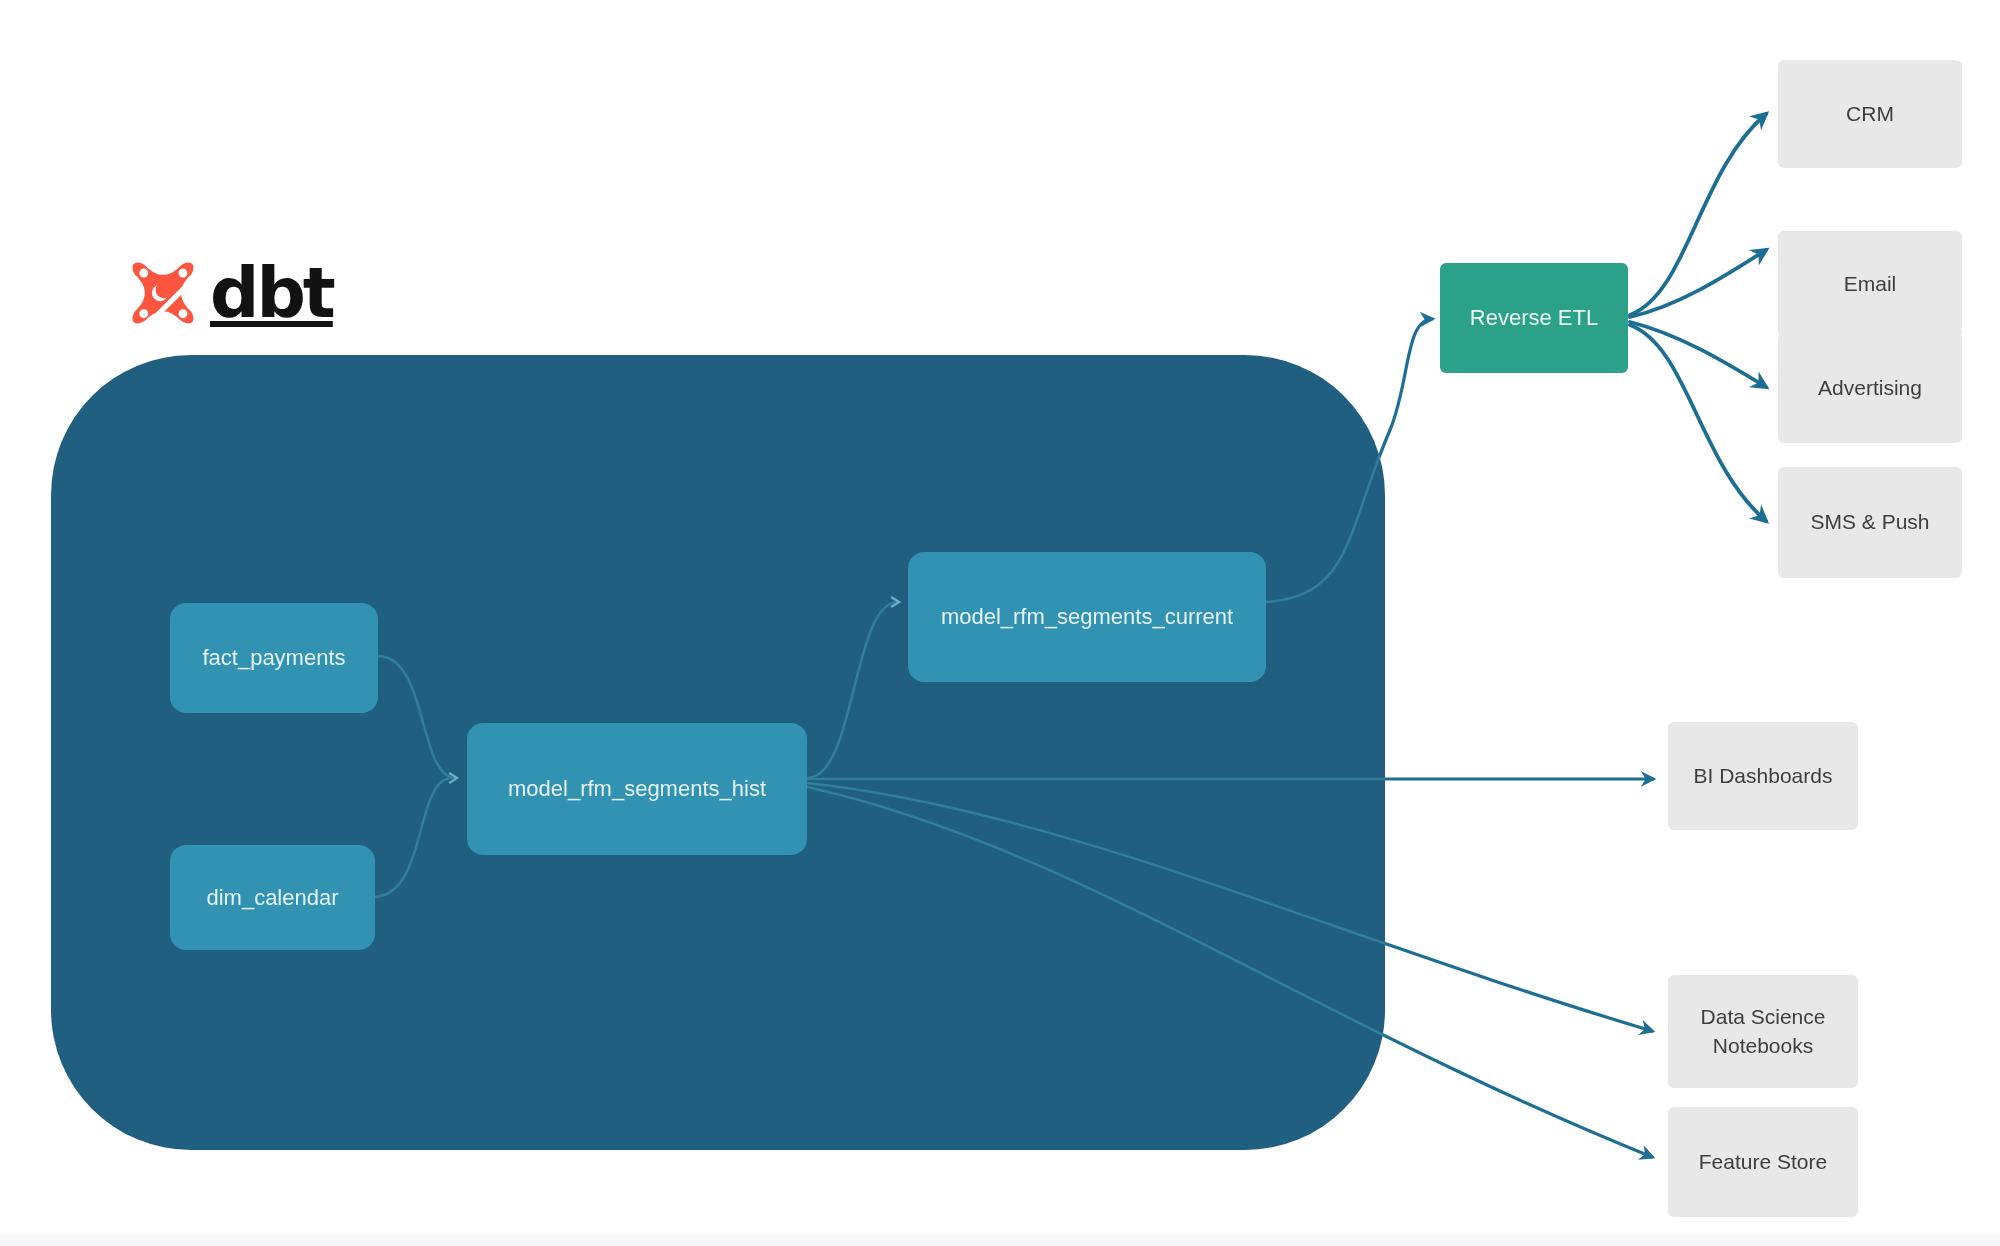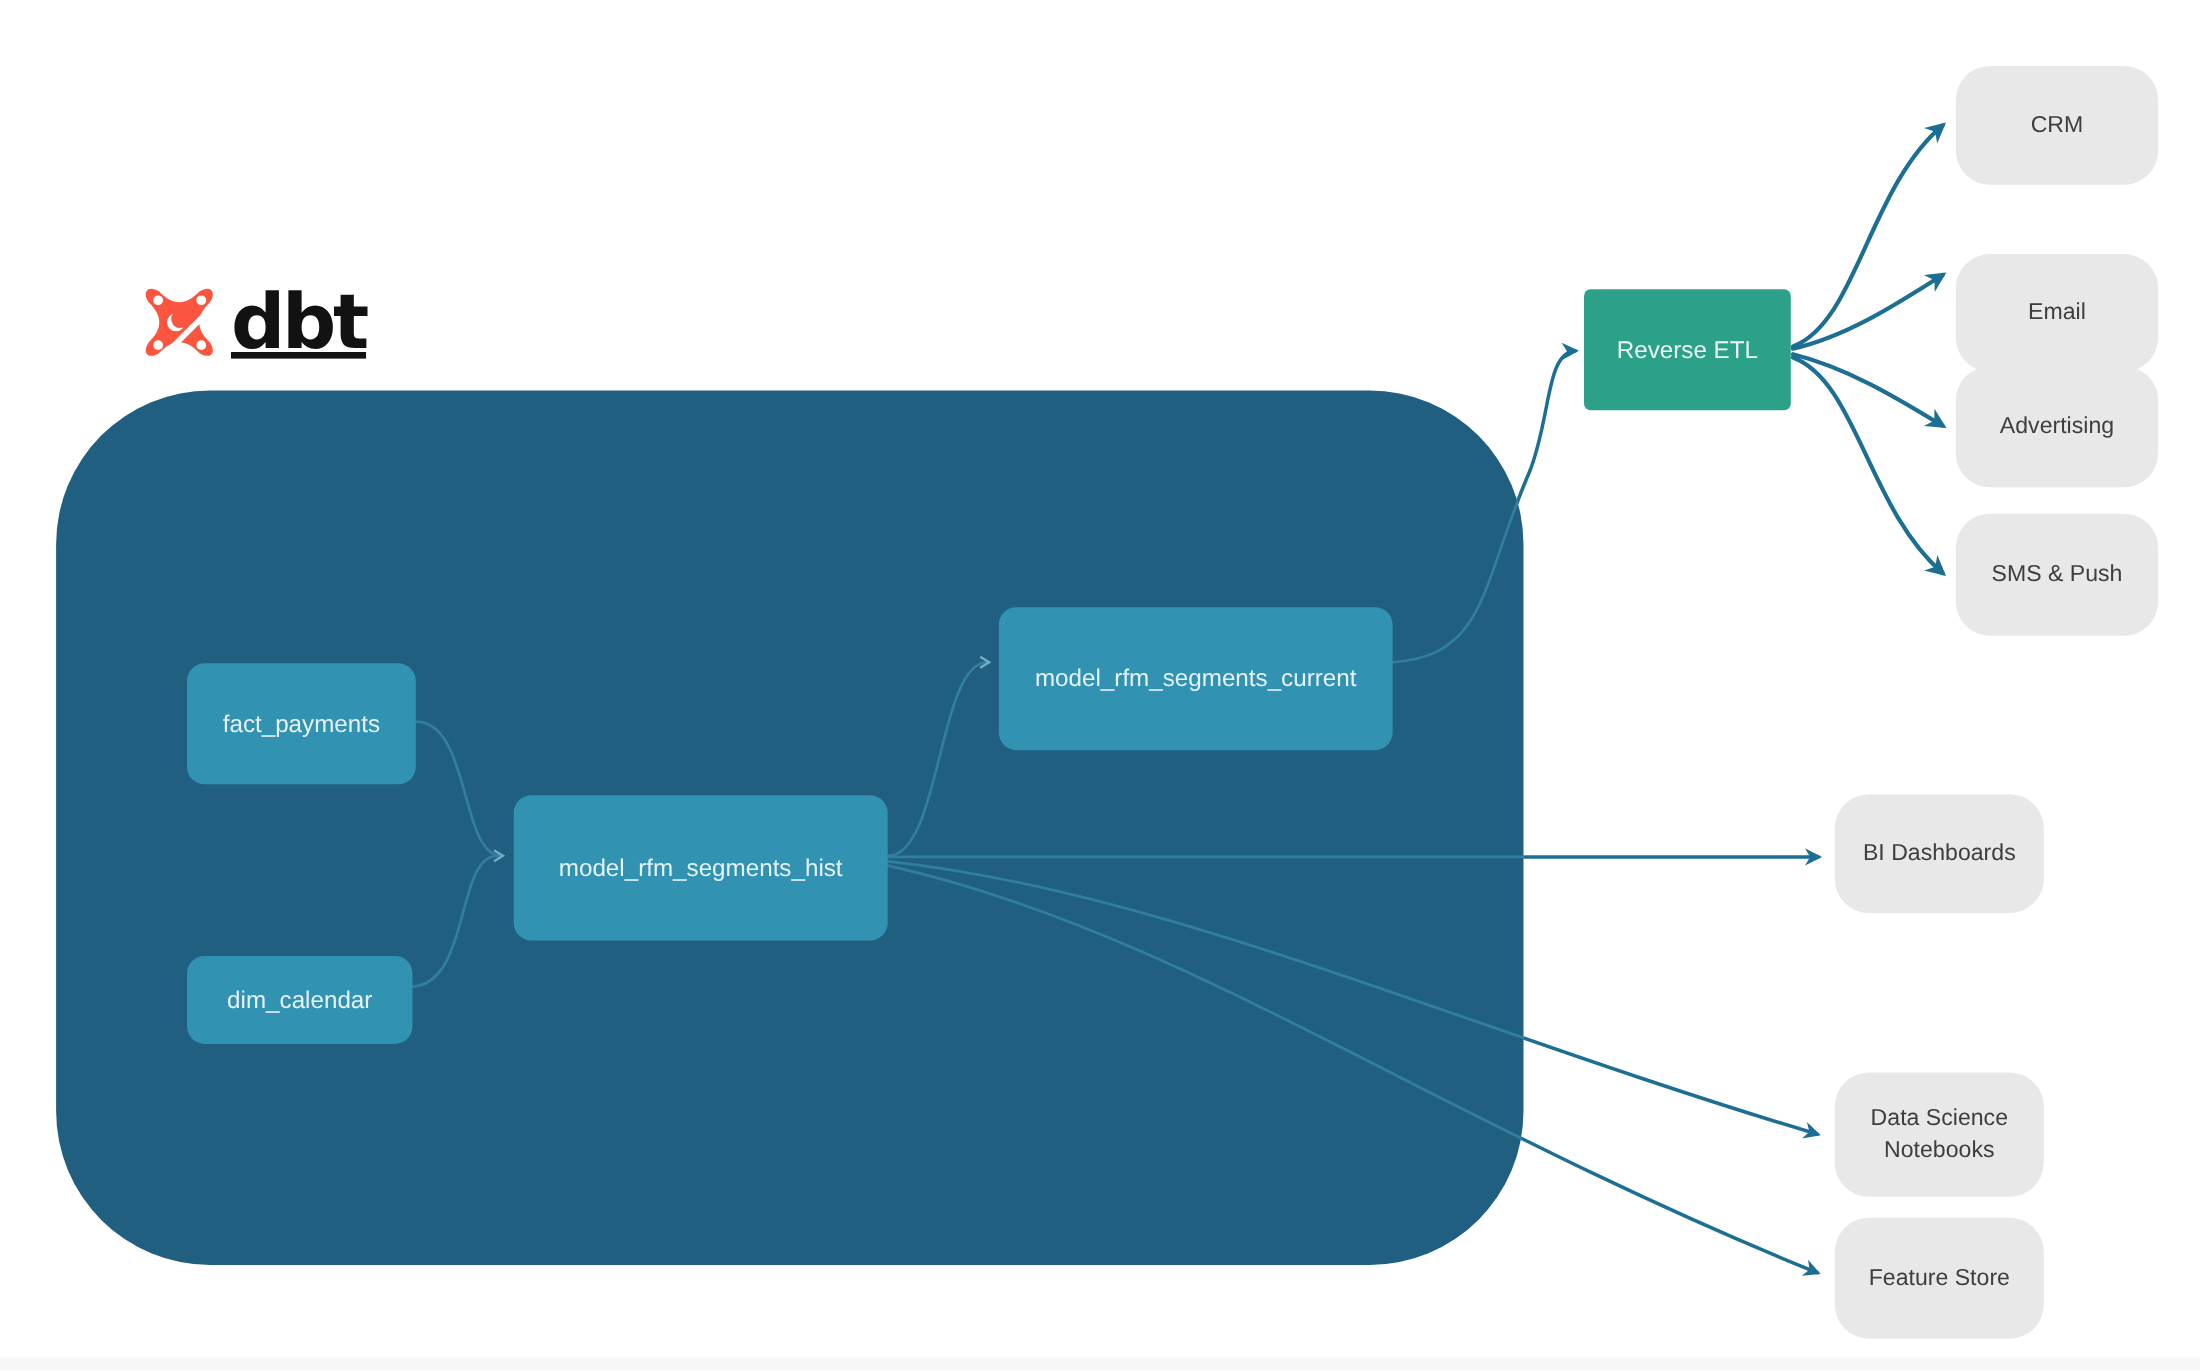--- a/index.html
+++ b/index.html
@@ -29,25 +29,25 @@
   .dk path{stroke:var(--edge-dark);stroke-width:3.2;fill:none;stroke-linecap:round;}
   .dk path.fan{stroke-width:3.8;}
   #mDark path{fill:var(--edge-dark);}
   #mLight path{fill:none;stroke:var(--edge-light-arrow);stroke-width:1.7;}
 
   
   .node{position:absolute;display:flex;align-items:center;justify-content:center;
         text-align:center;box-sizing:border-box;padding:6px 12px;}
   .node.model{background:var(--model-bg);color:var(--model-text);border-radius:16px;font-size:22px;}
   .node.etl{background:var(--etl-bg);color:var(--etl-text);border-radius:6px;font-size:22px;}
-  .node.target{background:var(--target-bg);color:var(--target-text);border-radius:31px;
+  .node.target{background:var(--target-bg);color:var(--target-text);border-radius:6px;
                font-size:21px;line-height:1.35;}
 
   .n-fact   {left:170px;top:603px;width:208px;height:110px;padding-left:12px;}
-  .n-dim    {left:170px;top:869px;width:205px;height:80px;}
+  .n-dim    {left:170px;top:845px;width:205px;height:105px;}
   .n-hist   {left:467px;top:723px;width:340px;height:132px;}
   .n-current{left:908px;top:552px;width:358px;height:130px;}
   .n-etl    {left:1440px;top:263px;width:188px;height:110px;}
   .n-crm    {left:1778px;top:60px;width:184px;height:108px;}
   .n-email  {left:1778px;top:195px;width:184px;height:107px;margin-top:36px;}
   .n-adv    {left:1778px;top:333px;width:184px;height:110px;}
   .n-sms    {left:1778px;top:467px;width:184px;height:111px;}
   .n-bi     {left:1668px;top:722px;width:190px;height:108px;}
   .n-ds     {left:1668px;top:975px;width:190px;height:113px;}
   .n-fs     {left:1668px;top:1107px;width:190px;height:110px;}

